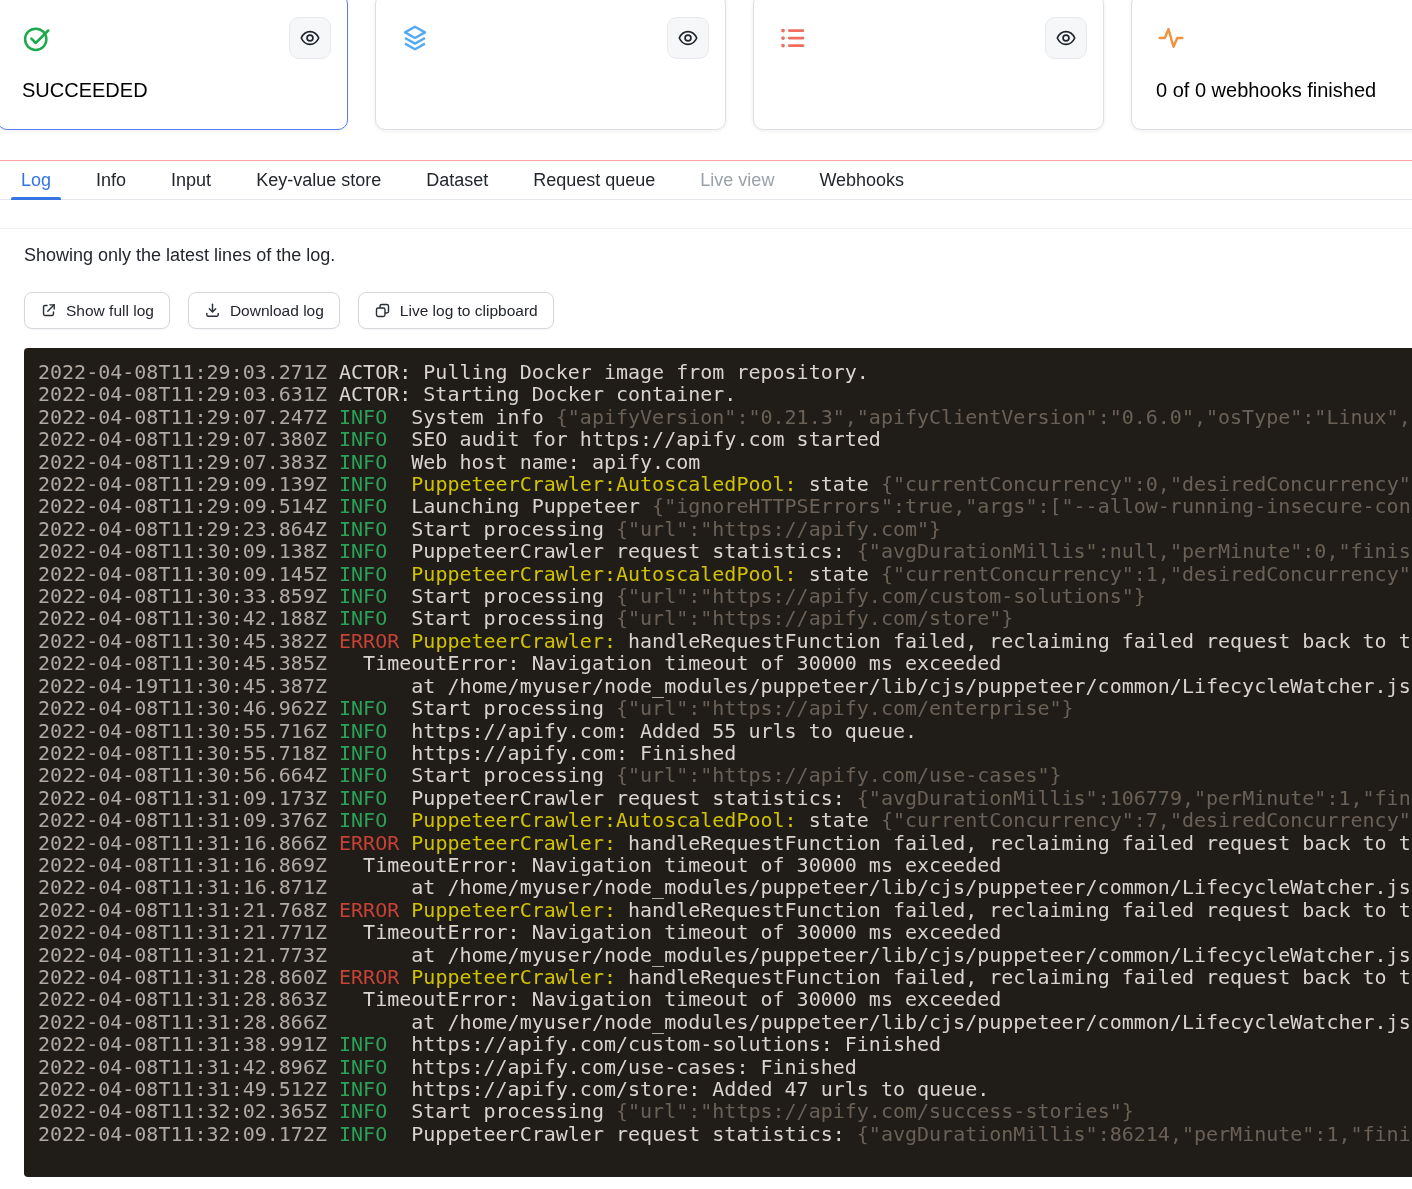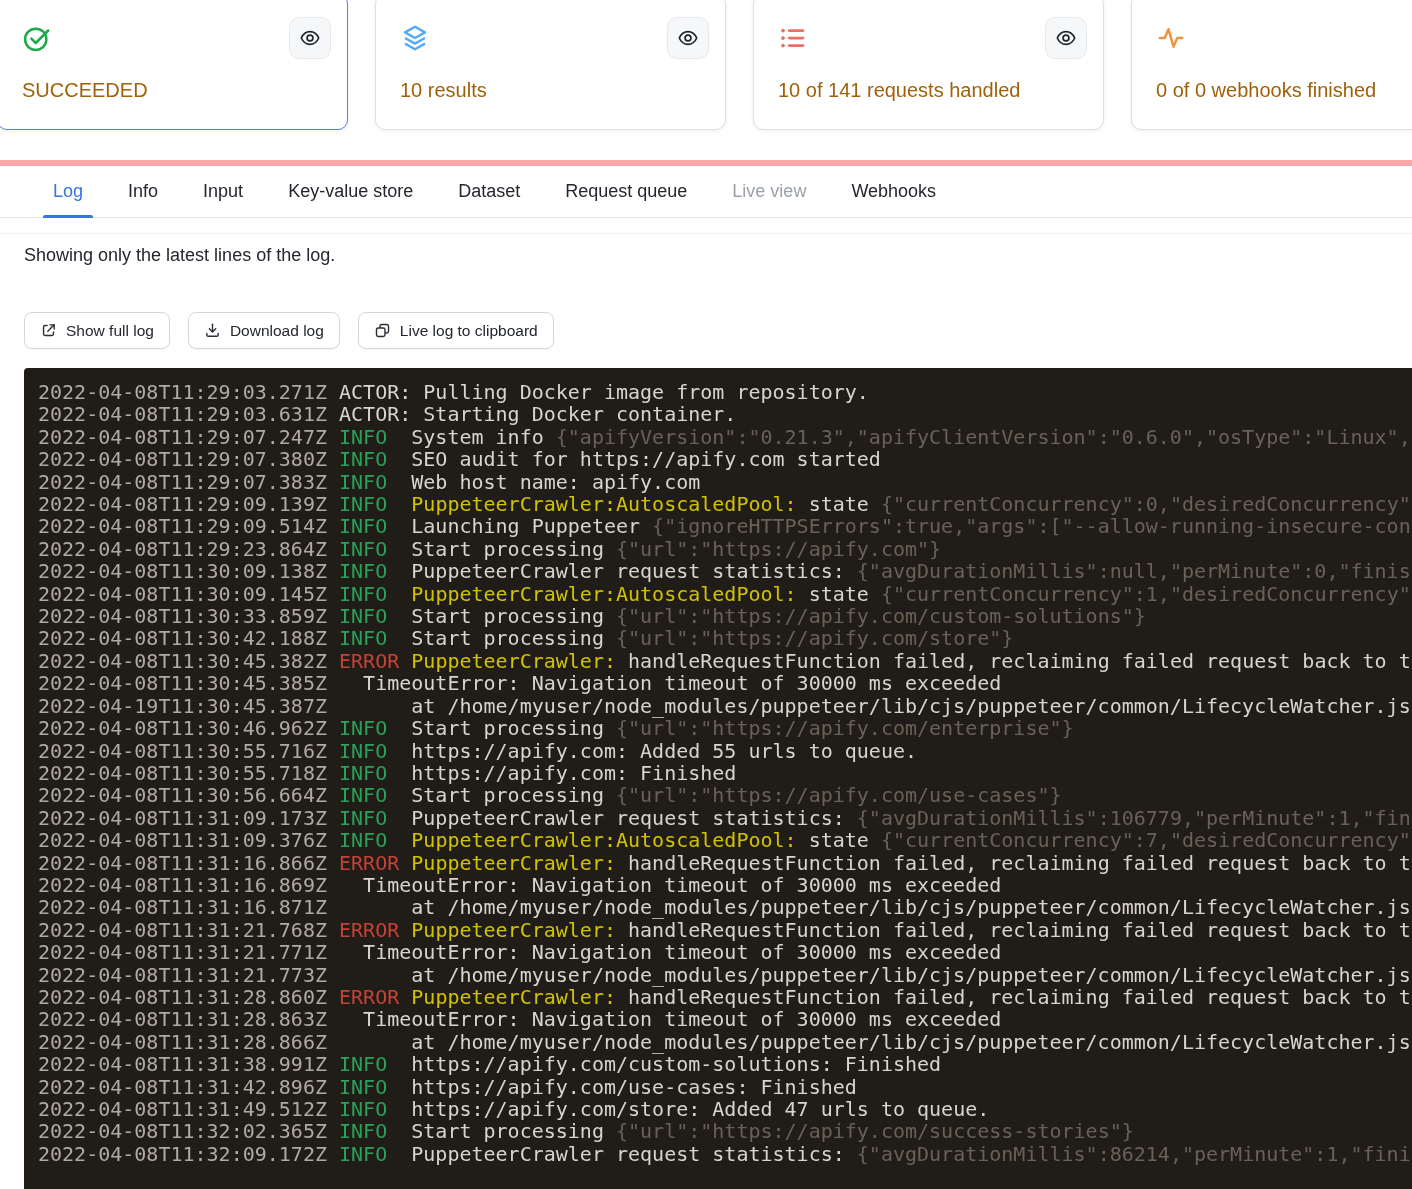--- a/index.html
+++ b/index.html
@@ -21,45 +21,45 @@
   .ic-status{color:var(--icon-success,#1da94d)}
   .ic-results{color:var(--icon-results,#55a9f2)}
   .ic-requests{color:var(--icon-requests,#ee6f62)}
   .ic-webhooks{color:var(--icon-webhooks,#f19241)}
   .eye-btn{
     position:absolute;top:22px;right:16px;width:42px;height:42px;border-radius:10px;
     border:1px solid #e7e9ec;background:#f6f7f8;display:flex;align-items:center;justify-content:center;
     cursor:pointer;padding:0;
   }
   .eye-btn .icon svg{width:22px;height:22px;color:#1f242b;}
-  .card-label{margin-top:26px;font-size:20px;color:#a16207;white-space:nowrap;}
+  .card-label{margin-top:26px;font-size:20px;color:#000000;white-space:nowrap;}
 
   
   .tabbar{
-    position:absolute;top:160px;left:0;width:1412px;height:58px;box-sizing:border-box;
-    border-top:6px solid #fca5a5;border-bottom:1px solid #e3e6ea;background:#fff;padding-left:32px;
+    position:absolute;top:160px;left:0;width:1412px;height:40px;box-sizing:border-box;
+    border-top:1px solid #fca5a5;border-bottom:1px solid #e3e6ea;background:#fff;
   }
   .tabbar:after{content:"";position:absolute;left:0;right:0;top:67px;height:1px;background:#f1f2f5;}
   .tabs{display:flex;gap:45px;padding-left:21px;height:100%;align-items:stretch;}
   .tab{display:flex;align-items:center;font-size:18px;color:#23272d;cursor:pointer;position:relative;white-space:nowrap;}
   .tab.active{color:var(--active-tab,#3574e3);}
   .tab.active:after{
     content:"";position:absolute;left:-10px;right:-10px;bottom:-1px;height:3px;
     background:var(--active-tab,#3574e3);border-radius:2px 2px 0 0;
   }
   .tab.disabled{color:#9aa1a9;cursor:default;}
 
   
   .content{position:absolute;top:206px;left:0;width:1280px;}
   .notice{margin:39px 0 0 24px;font-size:18px;color:#23272d;}
   .actions{display:flex;gap:18px;margin:26px 0 0 24px;}
   .action-btn{
     display:flex;align-items:center;gap:9px;height:37px;padding:0 15px;
     border:1px solid #d4d8dd;border-radius:8px;background:#fff;font-size:15.5px;
-    font-family:inherit;color:#23272d;cursor:pointer;box-shadow:0 1px 2px rgba(27,31,36,.04);margin-top:20px;
+    font-family:inherit;color:#23272d;cursor:pointer;box-shadow:0 1px 2px rgba(27,31,36,.04);
   }
   .action-btn .icon svg{width:17px;height:17px;color:#2a2f36;}
 
   
   .log{
     margin:19px 0 9px 24px;width:1388px;height:829px;box-sizing:border-box;
     background:var(--log-background,#201c18);overflow:hidden;padding:13px 0 0 14px;
     font-family:"DejaVu Sans Mono",monospace;font-size:20px;line-height:22.42px;
     border-radius:4px 0 0 4px;
   }
@@ -90,32 +90,32 @@
           <path d="M12 3 20 7.5 12 12 4 7.5Z"></path>
           <path d="M4 12l8 4.5 8-4.5"></path>
           <path d="M4 16.5 12 21l8-4.5"></path>
         </svg></span><button class="eye-btn">
         <span class="icon">
           <svg viewBox="0 0 24 24" fill="none" stroke="currentColor" stroke-width="1.8">
             <path d="M2.5 12C4.5 7.5 8 5 12 5s7.5 2.5 9.5 7c-2 4.5-5.5 7-9.5 7s-7.5-2.5-9.5-7Z"></path>
             <circle cx="12" cy="12" r="3.2"></circle>
           </svg>
         </span>
-      </button><div class="card-label">10 results</div></div>
+      </button></div>
     <div class="card"><span class="icon card-icon ic-requests"><svg viewBox="0 0 24 24" fill="none" stroke="currentColor" stroke-width="2.2" stroke-linecap="round">
           <path d="M9 6h11M9 12h11M9 18h11"></path>
           <path stroke-width="3" d="M4 6h.01M4 12h.01M4 18h.01"></path>
         </svg></span><button class="eye-btn">
         <span class="icon">
           <svg viewBox="0 0 24 24" fill="none" stroke="currentColor" stroke-width="1.8">
             <path d="M2.5 12C4.5 7.5 8 5 12 5s7.5 2.5 9.5 7c-2 4.5-5.5 7-9.5 7s-7.5-2.5-9.5-7Z"></path>
             <circle cx="12" cy="12" r="3.2"></circle>
           </svg>
         </span>
-      </button><div class="card-label">10 of 141 requests handled</div></div>
+      </button></div>
     <div class="card"><span class="icon card-icon ic-webhooks"><svg viewBox="0 0 24 24" fill="none" stroke="currentColor" stroke-width="2" stroke-linecap="round" stroke-linejoin="round">
           <path d="M3 12h4l3-7 4 14 3-7h4"></path>
         </svg></span><div class="card-label">0 of 0 webhooks finished</div></div>
   </div>
 
 <div class="tabbar">
   <div class="tabs">
       <div class="tab active">Log</div>
       <div class="tab">Info</div>
       <div class="tab">Input</div>

